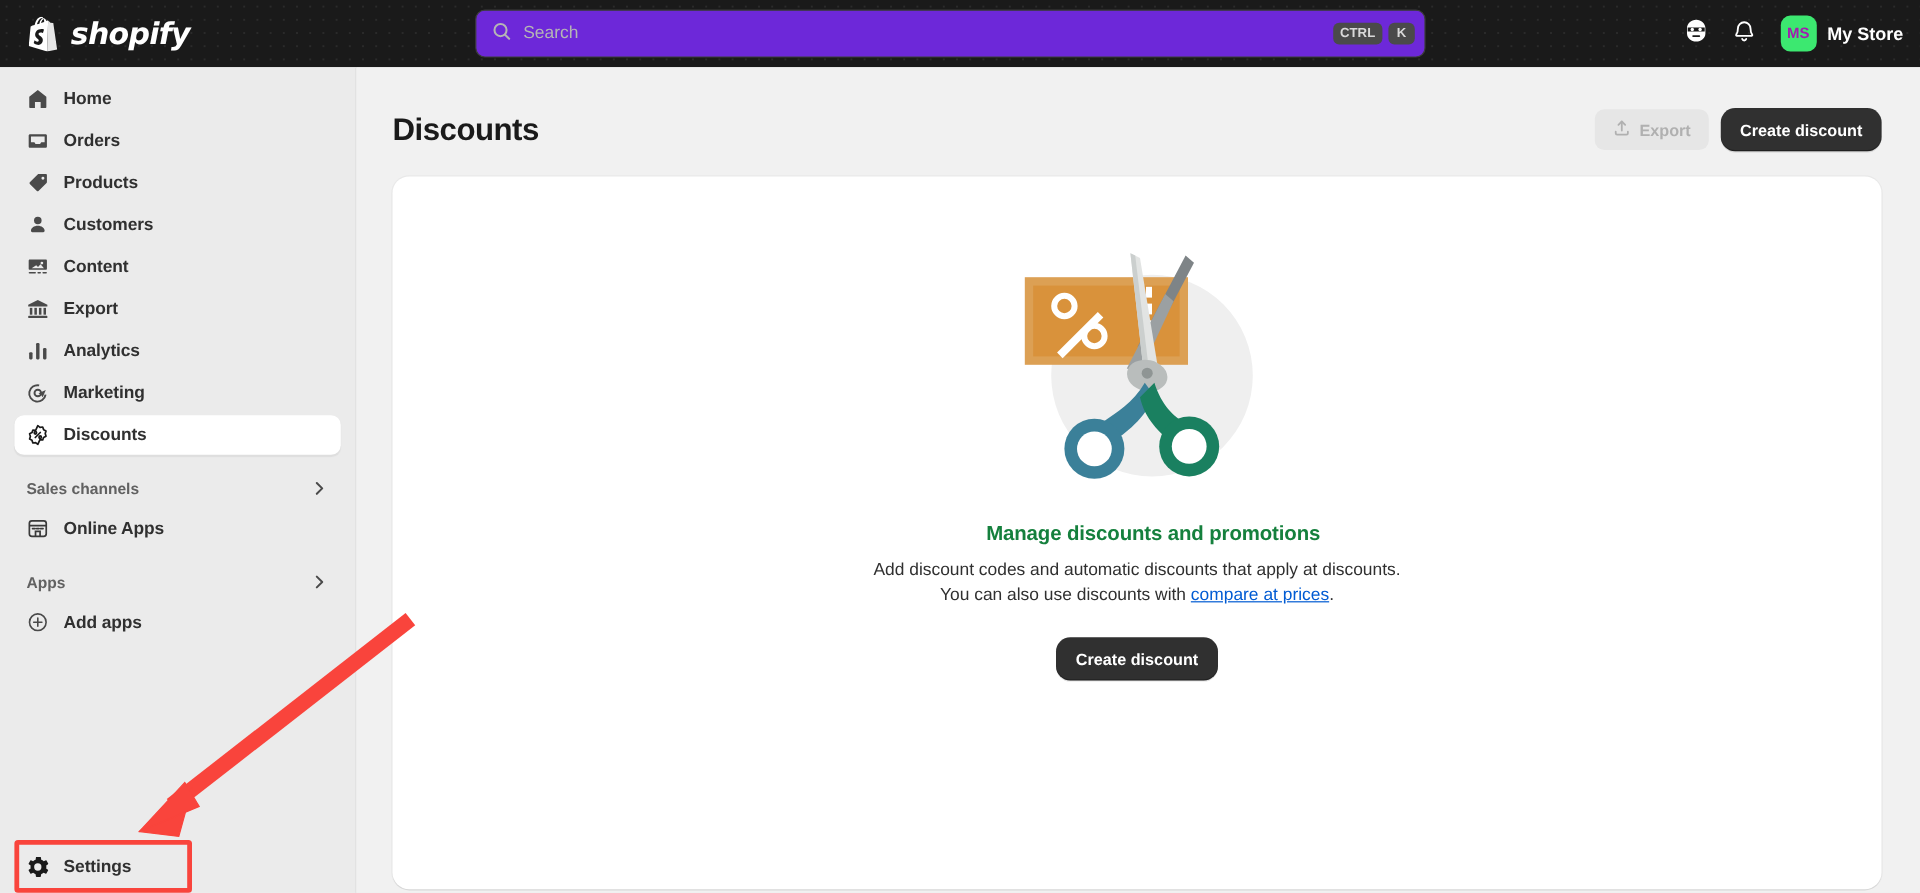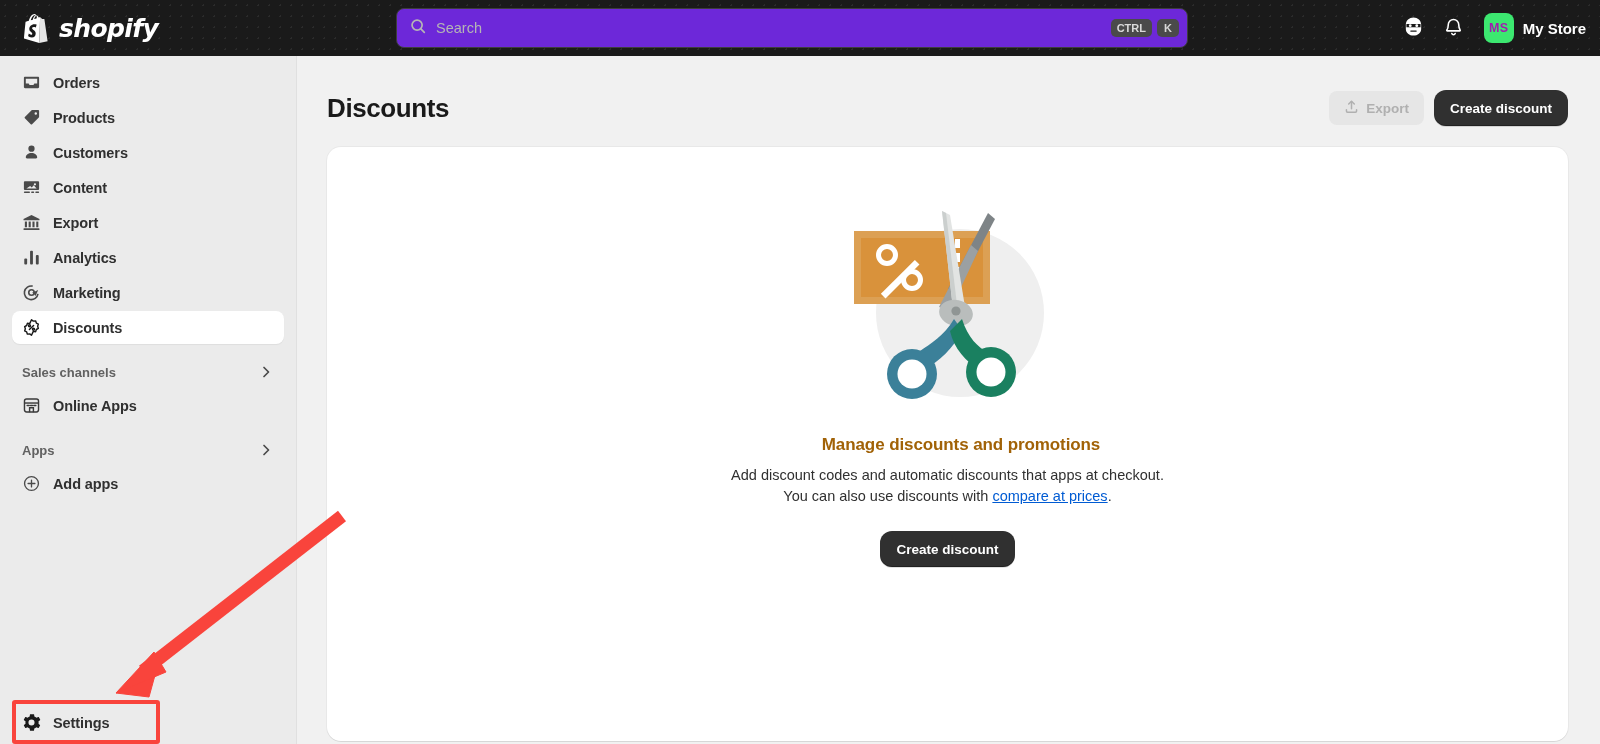--- a/index.html
+++ b/index.html
@@ -161,21 +161,21 @@
     height: 594px;
     background: #FFFFFF;
     border-radius: 14px;
     box-shadow: 0 1px 0 rgba(0,0,0,.07), 0 0 0 1px rgba(0,0,0,.035);
     display: flex; flex-direction: column;
     align-items: center;
     padding-top: 46px;
   }
   .illus { width: 220px; height: 220px; display: block; }
   .empty-title {
-    font-size: 17px; font-weight: 700; color: #a16207;
+    font-size: 17px; font-weight: 700; color: #15803d;
     margin-top: 22px; letter-spacing: -0.1px; margin-left: 27px;
   }
   .empty-body {
     margin-top: 10px; text-align: center;
     font-size: 14.5px; color: #303030; line-height: 21px;
     max-width: 620px;
   }
   .link { color: #005BD3; text-decoration: underline; cursor: pointer; }
   .empty-cta { margin-top: 24px; }
 </style>
@@ -229,20 +229,28 @@
     </div>
     <div class="store-chip">
       <span class="store-avatar">MS</span>
       <span class="store-name">My Store</span>
     </div>
   </div>
 </div>
 
 <nav class="sidebar">
 
+  <div class="nav-item">
+    <span>
+      <svg class="nav-icon" viewBox="0 0 20 20" fill="#4A4A4A">
+          <path d="M10 2.2 2.5 8v9.3c0 .4.3.7.7.7h4.3v-5.3h5v5.3h4.3c.4 0 .7-.3.7-.7V8L10 2.2z"></path>
+        </svg>
+    </span>
+    <span class="label">Home</span>
+  </div>
 
   <div class="nav-item">
     <span>
       <svg class="nav-icon" viewBox="0 0 20 20" fill="#4A4A4A">
           <path d="M3.2 4h13.6c.7 0 1.2.5 1.2 1.2v9.6c0 .7-.5 1.2-1.2 1.2H3.2C2.5 16 2 15.5 2 14.8V5.2C2 4.5 2.5 4 3.2 4zm.8 2v5h3l1 1.6h4L13 11h3V6H4z"></path>
         </svg>
     </span>
     <span class="label">Orders</span>
   </div>
 
@@ -438,19 +446,19 @@
 
         <path d="M124 126 C130 145 140 154 150 160 L142 178 C128 168 116 156 112 138 Z" fill="#1A8060"></path>
         <circle cx="153" cy="179" r="25" fill="#1A8060"></circle>
         <circle cx="153" cy="179" r="14.5" fill="#FFFFFF"></circle>
       </svg>
     </span>
 
     <h2 class="empty-title">Manage discounts and promotions</h2>
 
     <p class="empty-body">
-      <span>Add discount codes and automatic discounts that apps at checkout.</span><br>
+      <span>Add discount codes and automatic discounts that apply at discounts.</span><br>
       <span>You can also use discounts with </span><a class="link">compare at prices</a><span>.</span>
     </p>
 
     <button class="btn btn-primary empty-cta">Create discount</button>
   </section>
 </main>
 
 </body></html>

